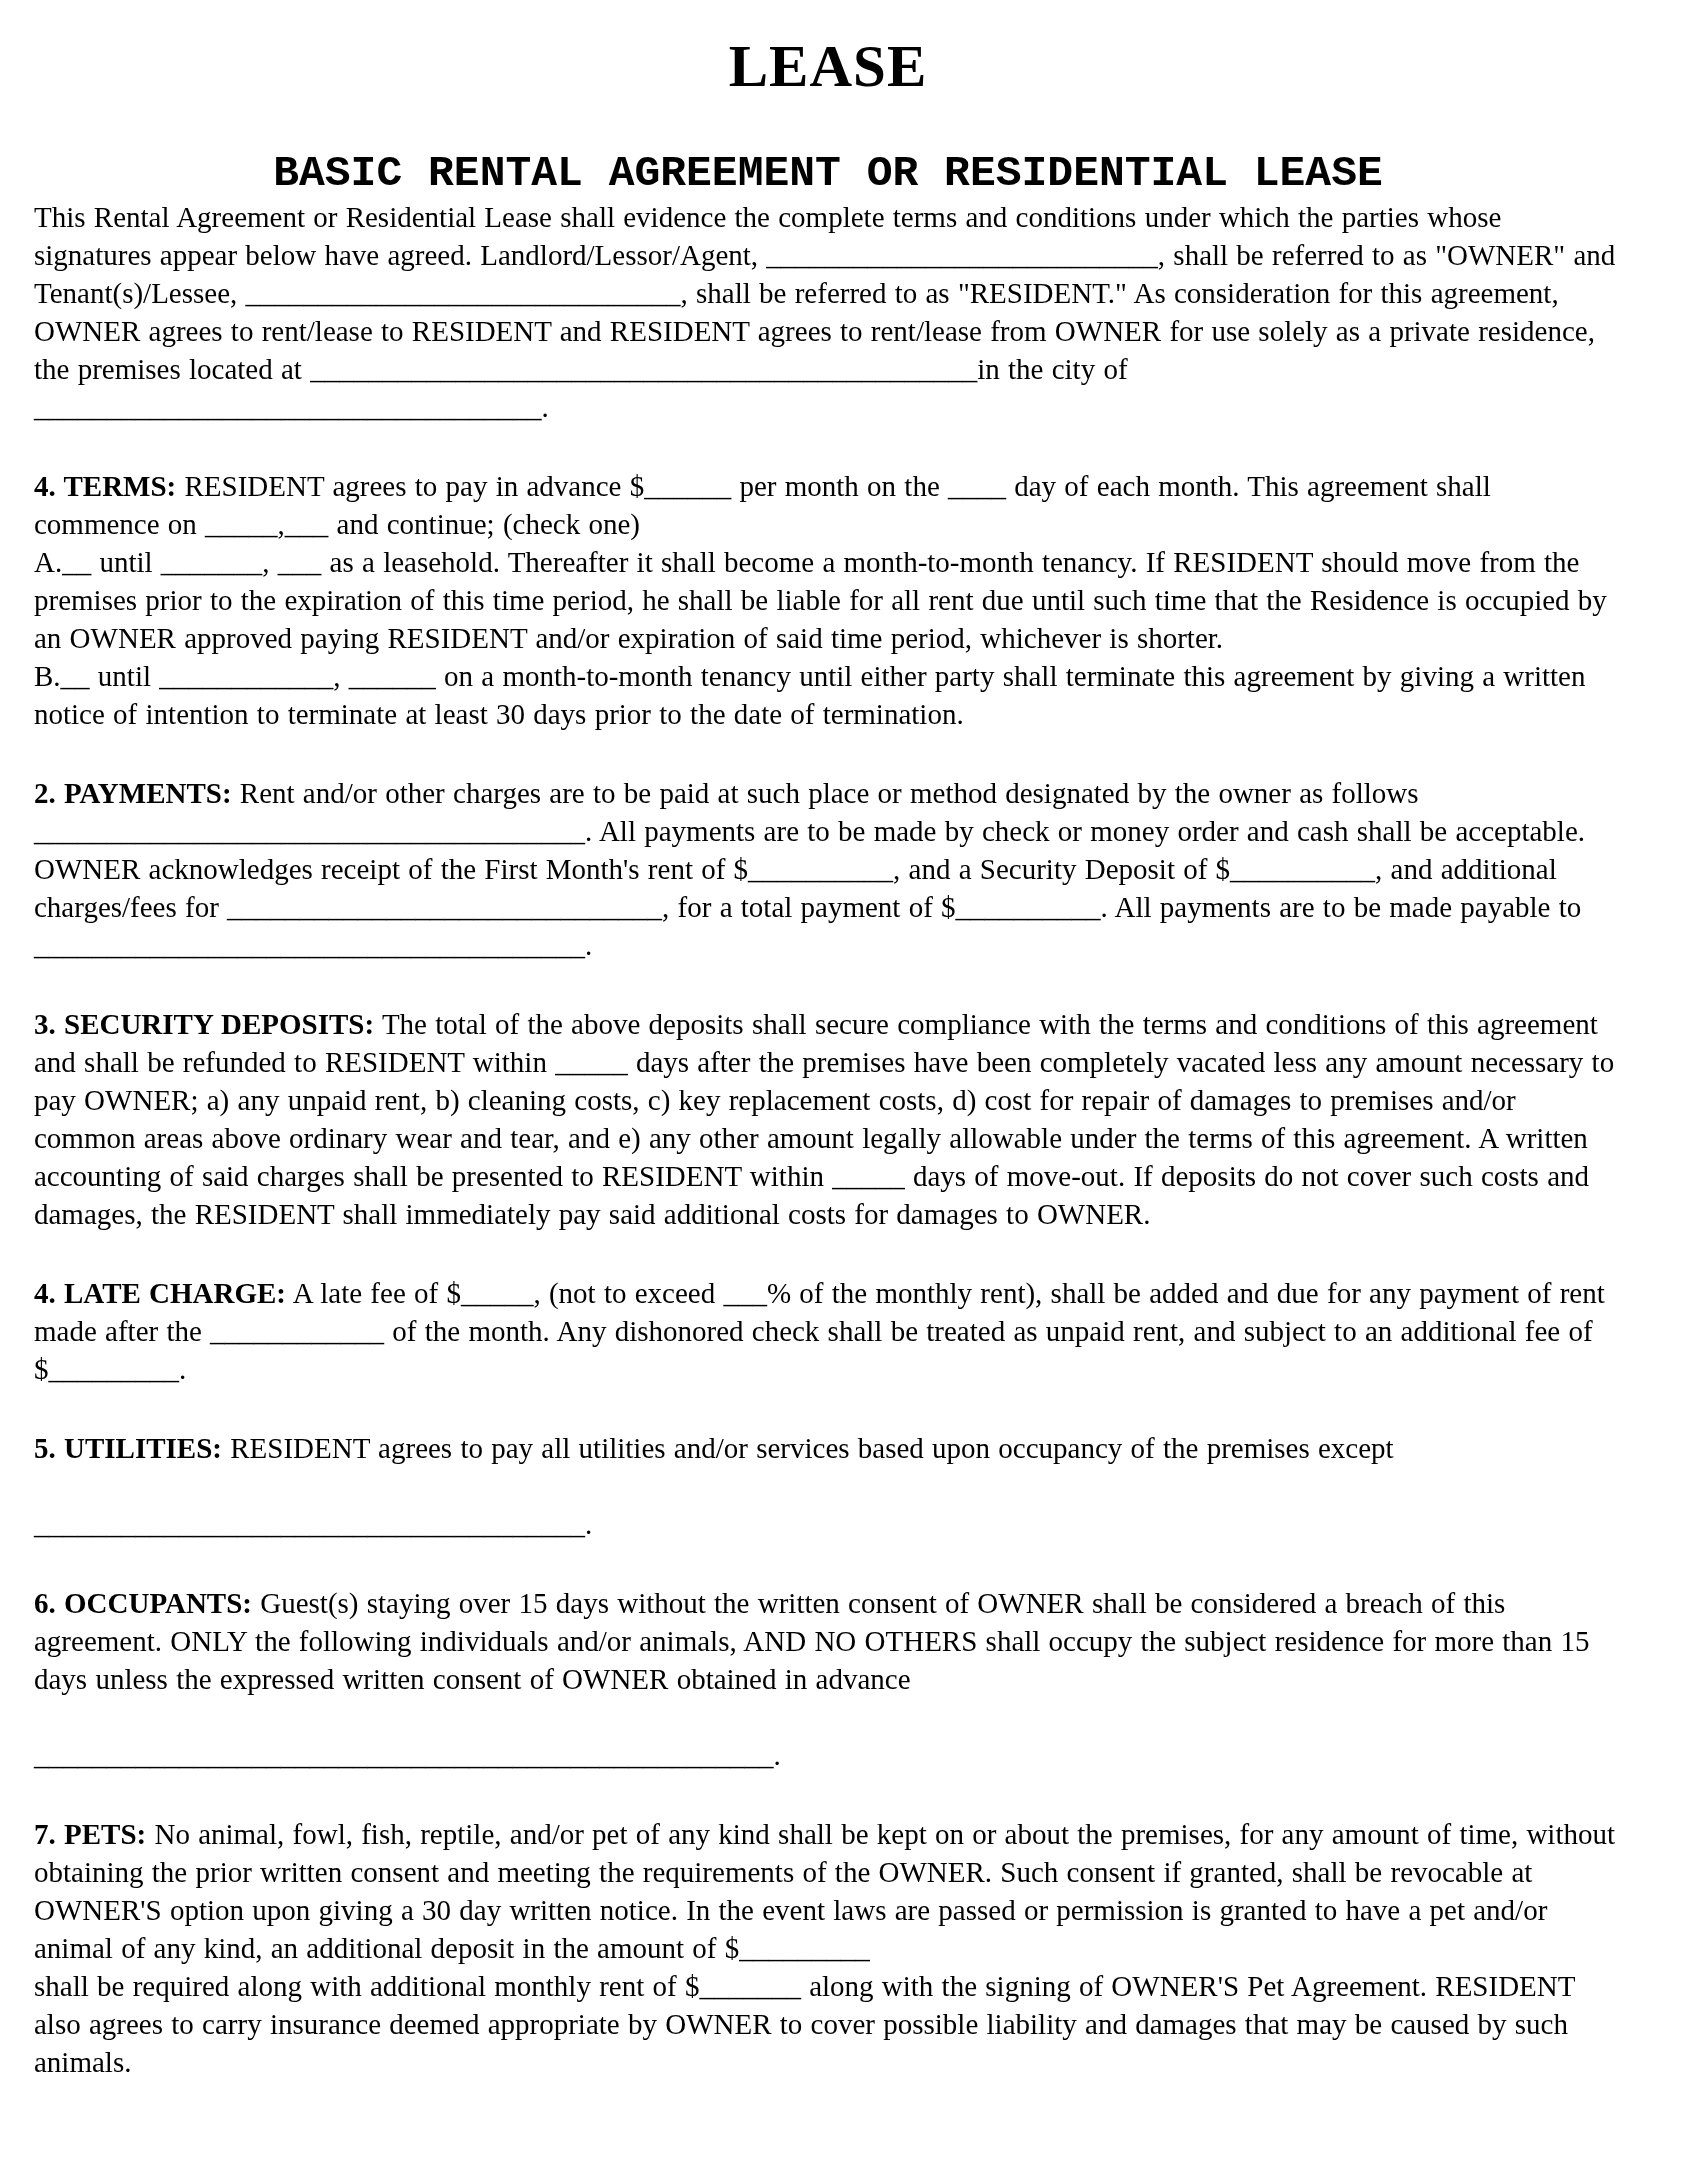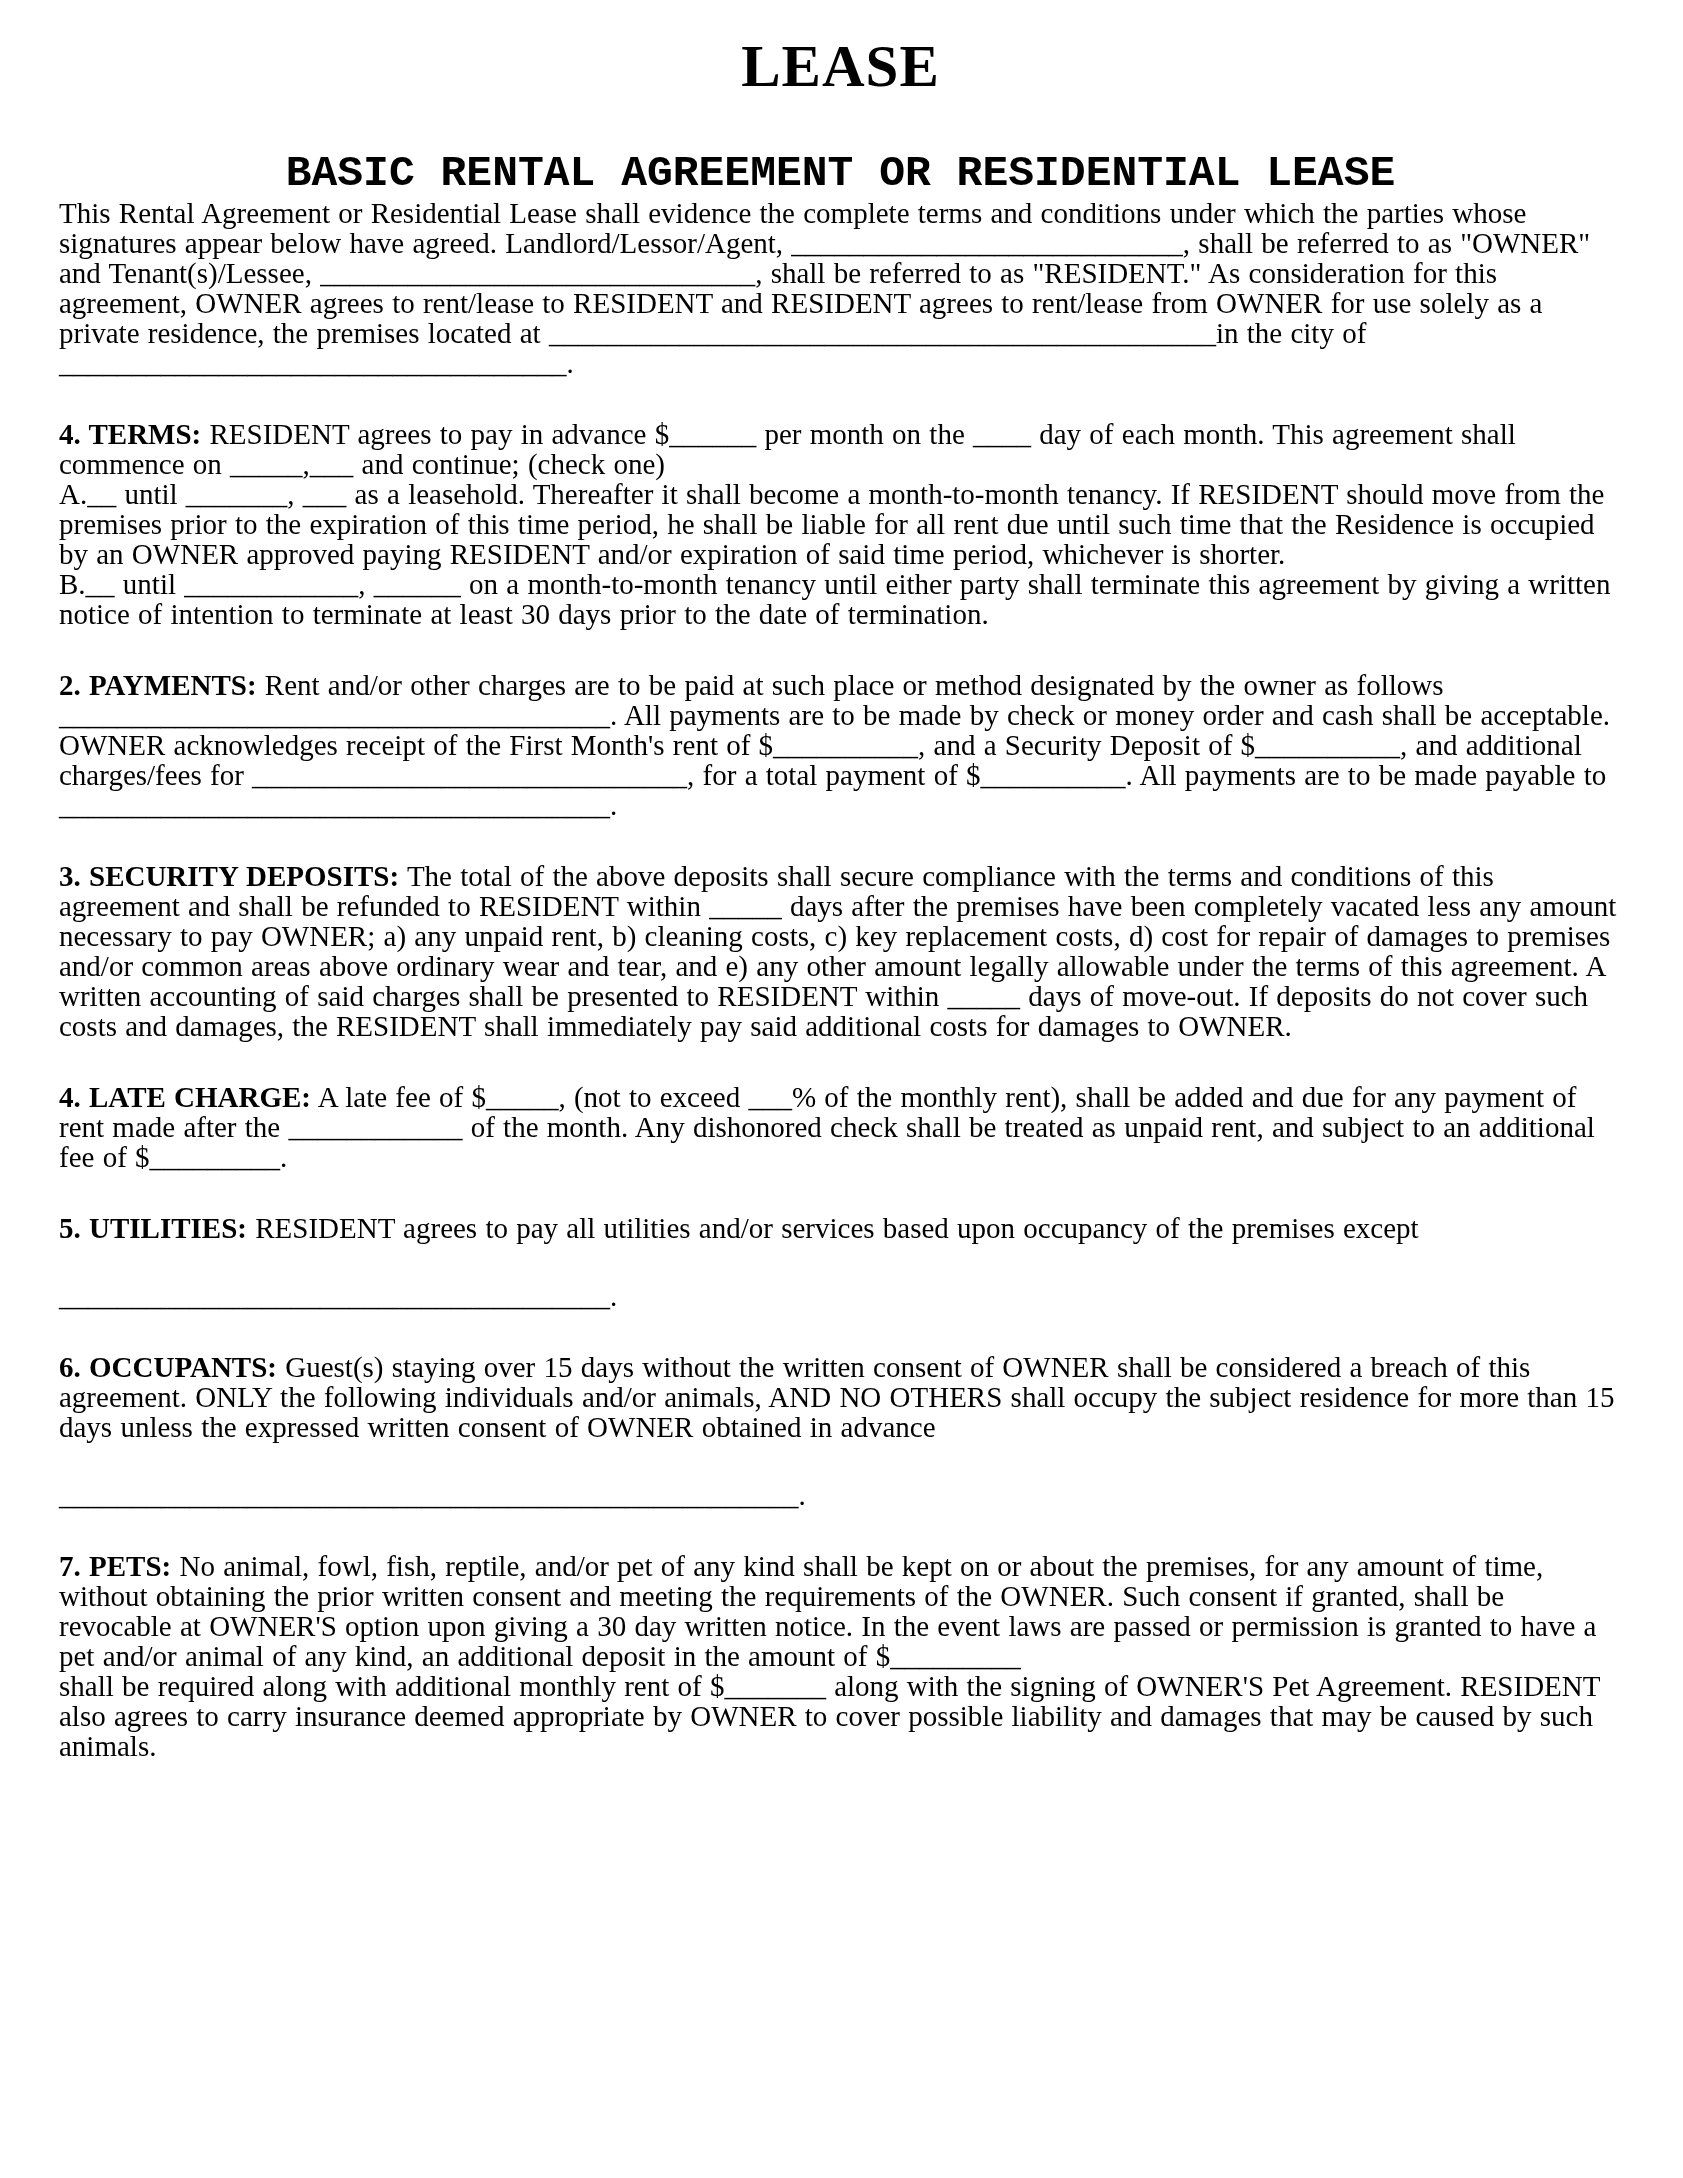--- a/index.html
+++ b/index.html
@@ -5,21 +5,21 @@
   html, body {
     margin: 0;
     padding: 0;
     background: #ffffff;
   }
   .page {
     position: relative;
     width: 1683px;
     height: 2178px;
     box-sizing: border-box;
-    padding: 34px 61px 0 59px;
+    padding: 34px 61px 0 34px;
     background: #ffffff;
     color: #000000;
     font-family: "Liberation Serif", serif;
     overflow: hidden;
   }
   .title {
     margin: 0;
     text-align: center;
     font-size: 59px;
     line-height: 65px;
@@ -33,21 +33,21 @@
     line-height: 48px;
     font-weight: bold;
     font-family: Liberation Mono, monospace;
   }
   .intro {
     margin-top: 53px;
   }
   .para {
     margin: 0;
     font-size: 29px;
-    line-height: 30px;
+    line-height: 38px;
     letter-spacing: 0px;
     word-spacing: 1px;
   }
   .section {
     margin-top: 41px;
   }
   .section-label {
     font-weight: bold;
   }
   .blank-para {

